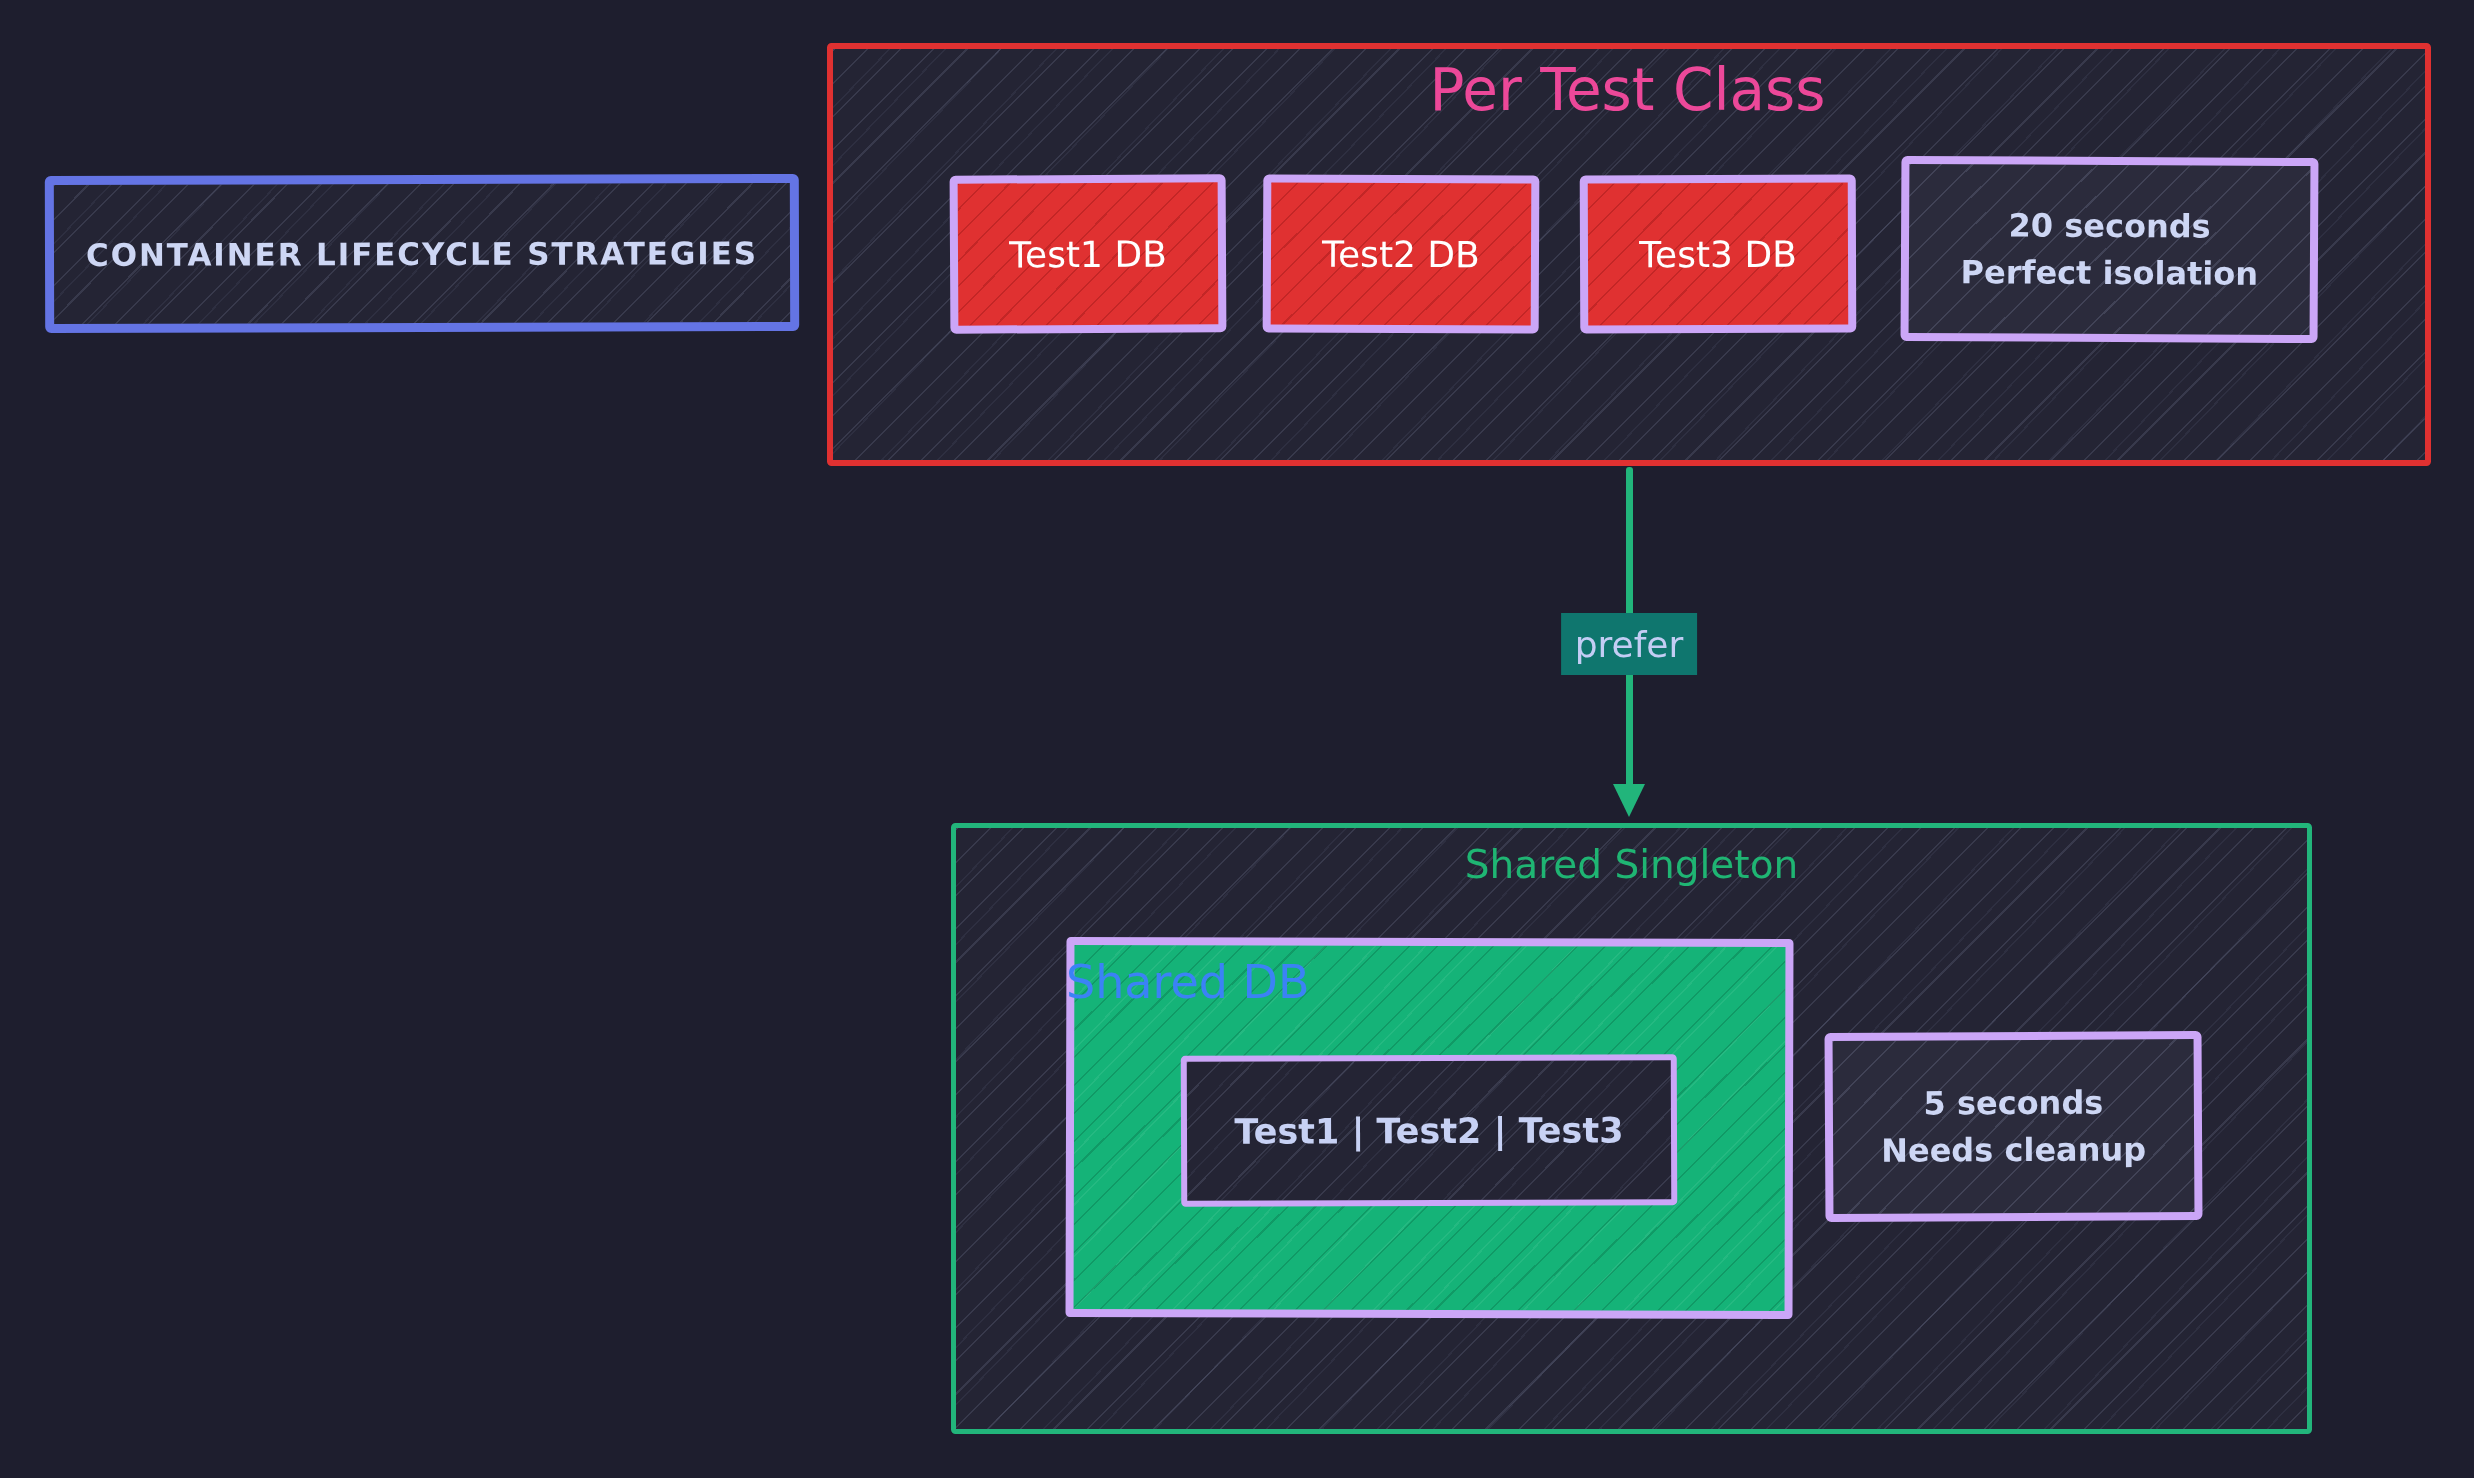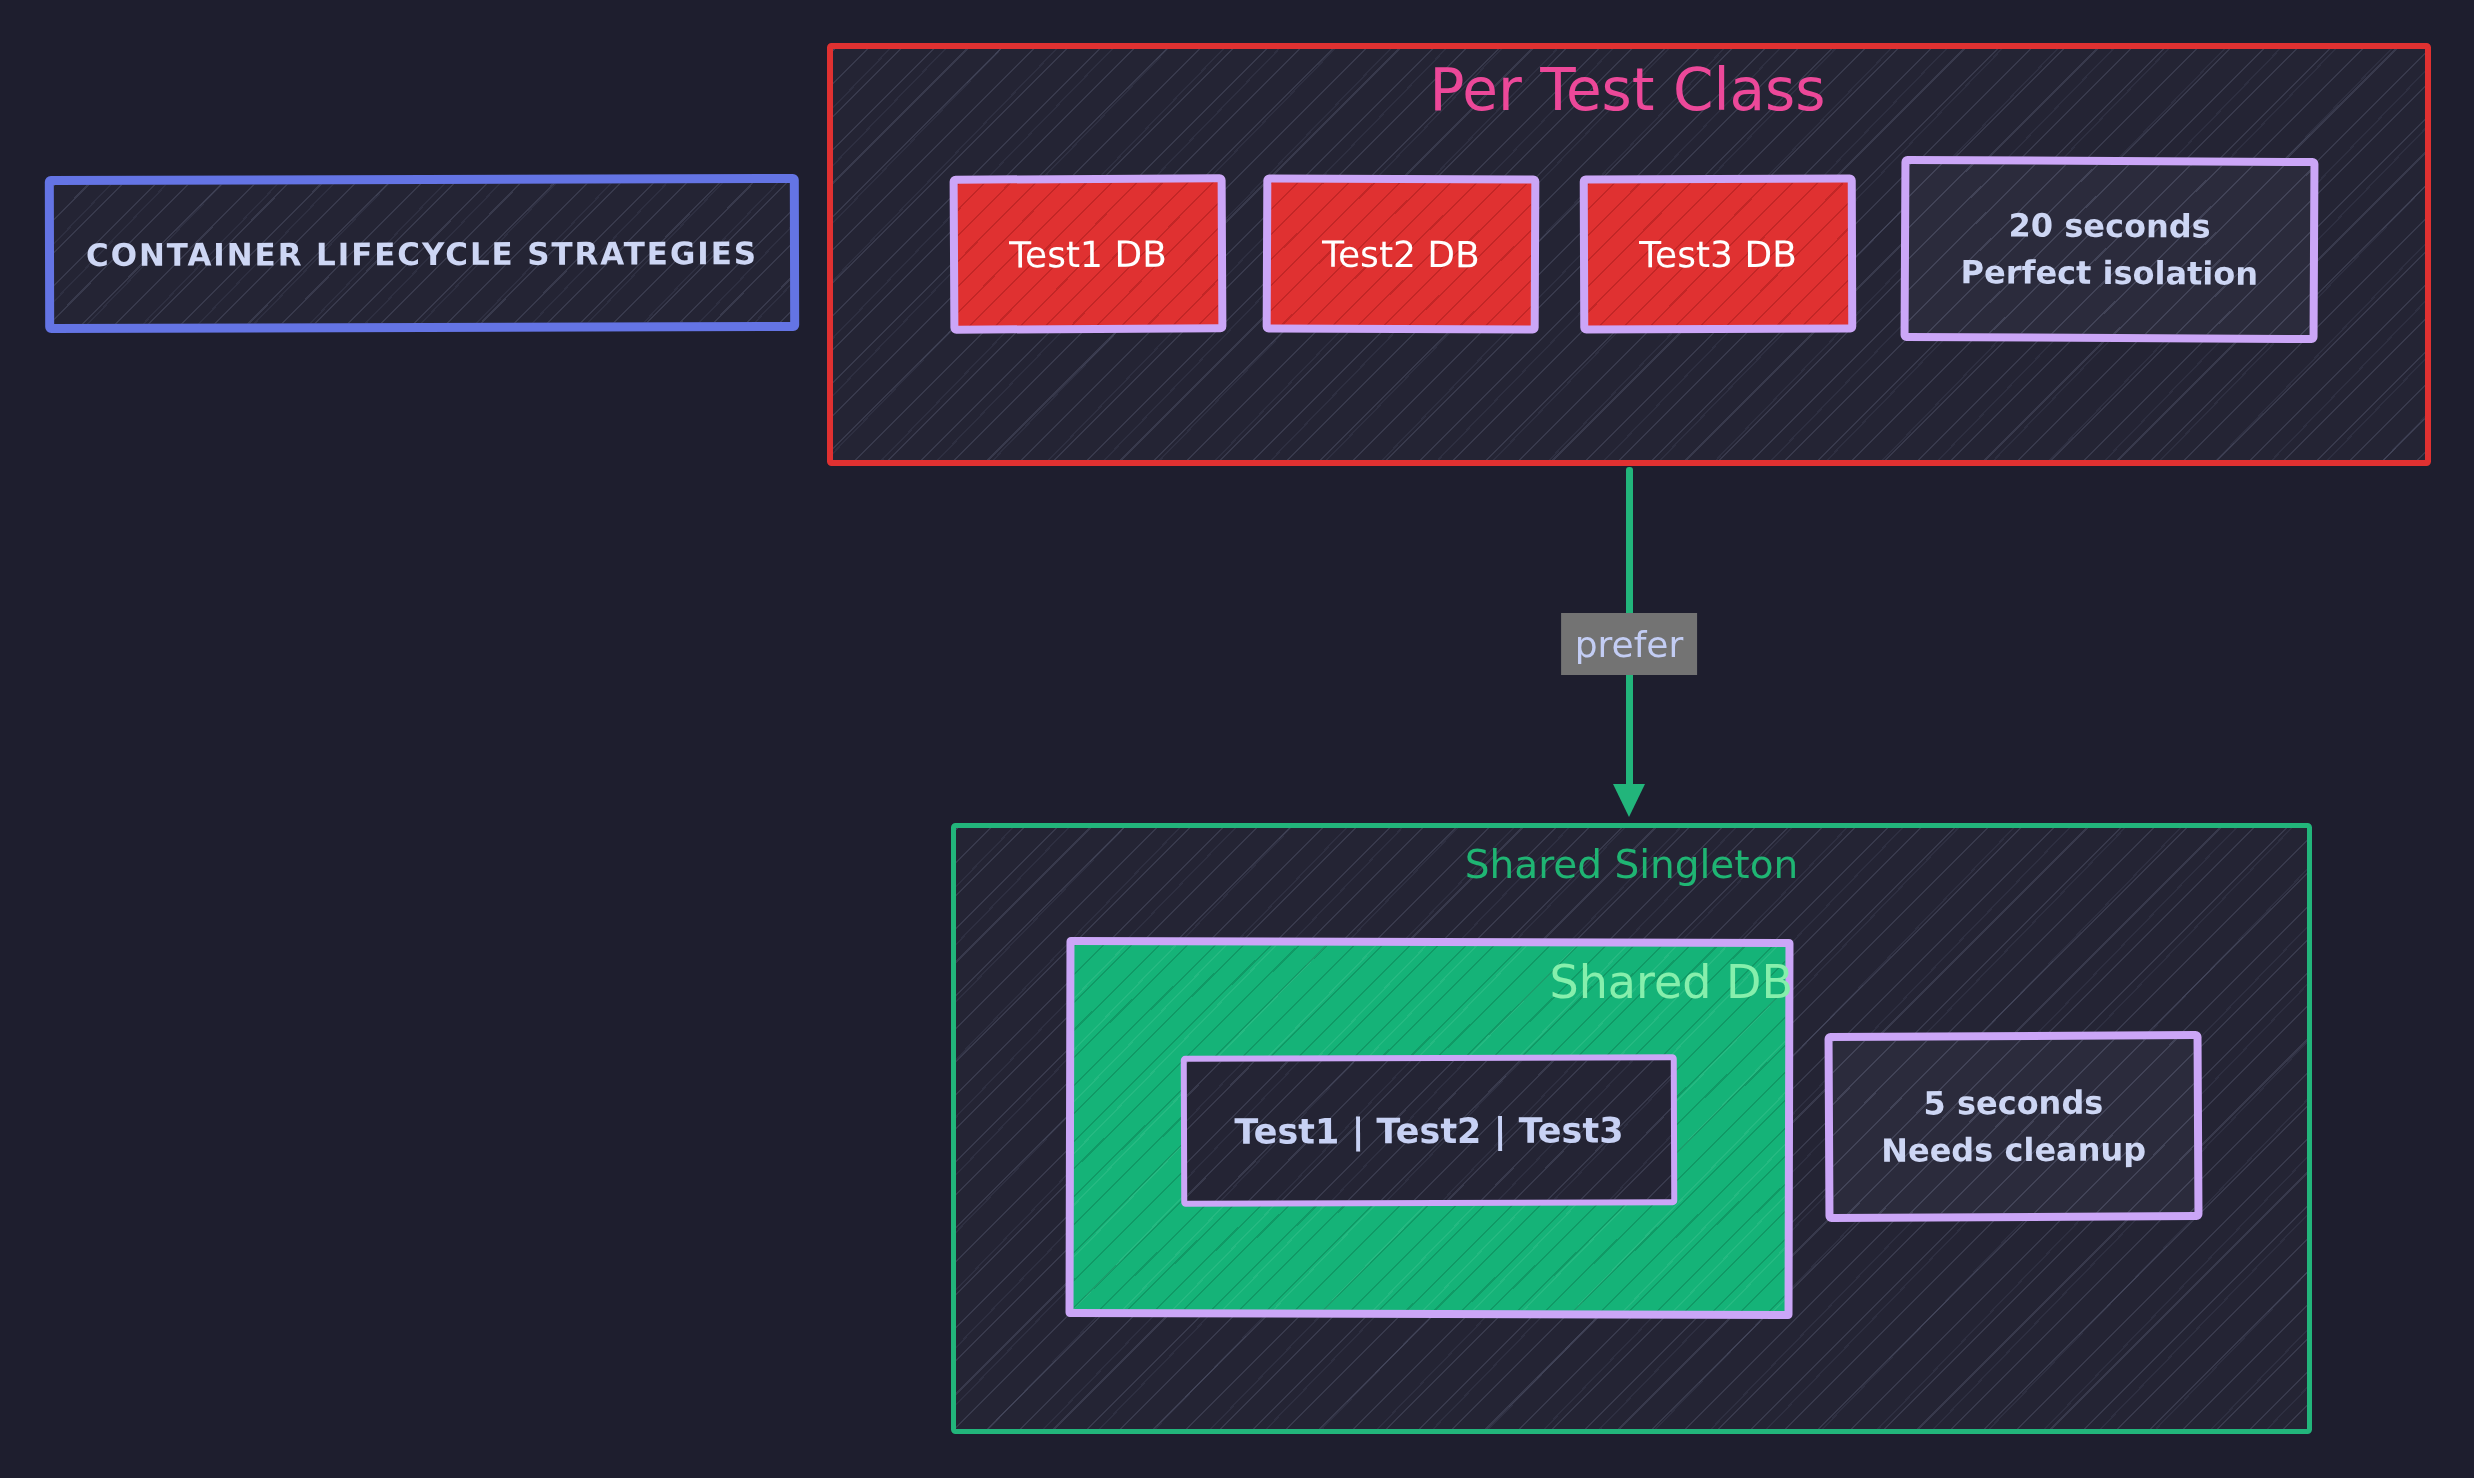--- a/index.html
+++ b/index.html
@@ -86,41 +86,41 @@
     background: #22b57b; border-radius: 3px;
   }
   .arrow-head {
     left: 1613px; top: 784px; width: 0; height: 0;
     border-left: 16.6px solid transparent;
     border-right: 16.6px solid transparent;
     border-top: 33px solid #22b57b;
   }
   .arrow-label {
     left: 1629px; top: 613px; transform: translateX(-50%);
-    background: #737373; padding: 10.6px 13.6px;
+    background: #0f766e; padding: 10.6px 13.6px;
     color: #c3cdf4; font-size: 36px; font-weight: 400;
   }
 
   .green-container {
     left: 951px; top: 823px; width: 1361px; height: 611px;
     border: 5.3px solid #22b57b; border-radius: 4.5px;
   }
   .green-title {
     left: 951px; top: 842px; width: 1361px; text-align: center;
     color: #1fb573; font-size: 39px; font-weight: 400;
   }
 
   .shared-db-box {
     left: 1066px; top: 938px; width: 727px; height: 380px;
     border: 8.3px solid #cba6f7; border-radius: 4.5px;
     transform: rotate(0.15deg);
   }
   .shared-db-title {
-    left: 1066px; top: 955px; width: 727px; text-align: right;
-    color: #86efac; font-size: 46px; font-weight: 400;
+    left: 1066px; top: 955px; width: 727px; text-align: left;
+    color: #3b82f6; font-size: 46px; font-weight: 400;
   }
   .shared-db-tests-box {
     left: 1181px; top: 1055px; width: 496px; height: 151px;
     border: 6.8px solid #cba6f7; border-radius: 4.5px;
     display: flex; align-items: center; justify-content: center;
     transform: rotate(-0.2deg);
   }
   .shared-db-tests-label { color: #c7d1f4; font-size: 35px; font-weight: 700; }
 </style>
 </head>

